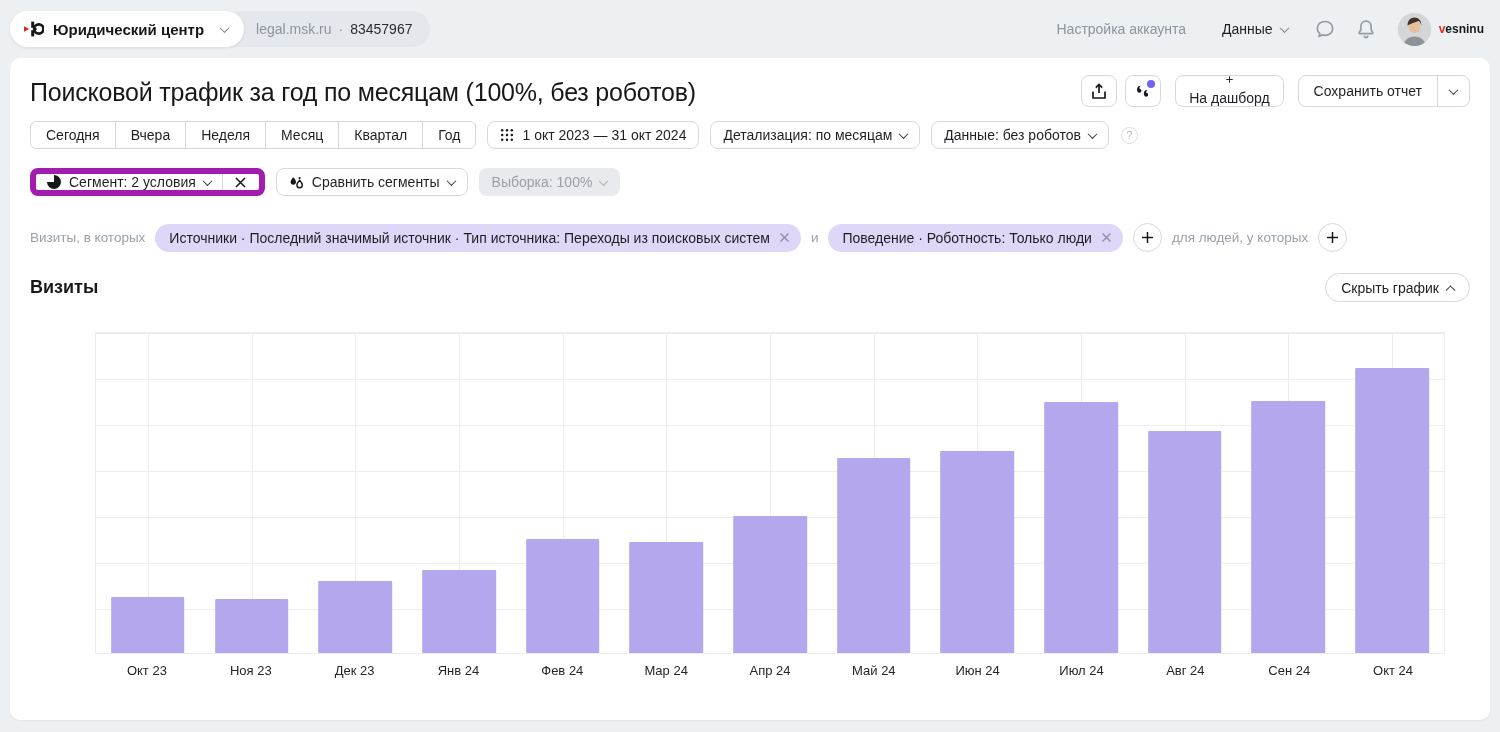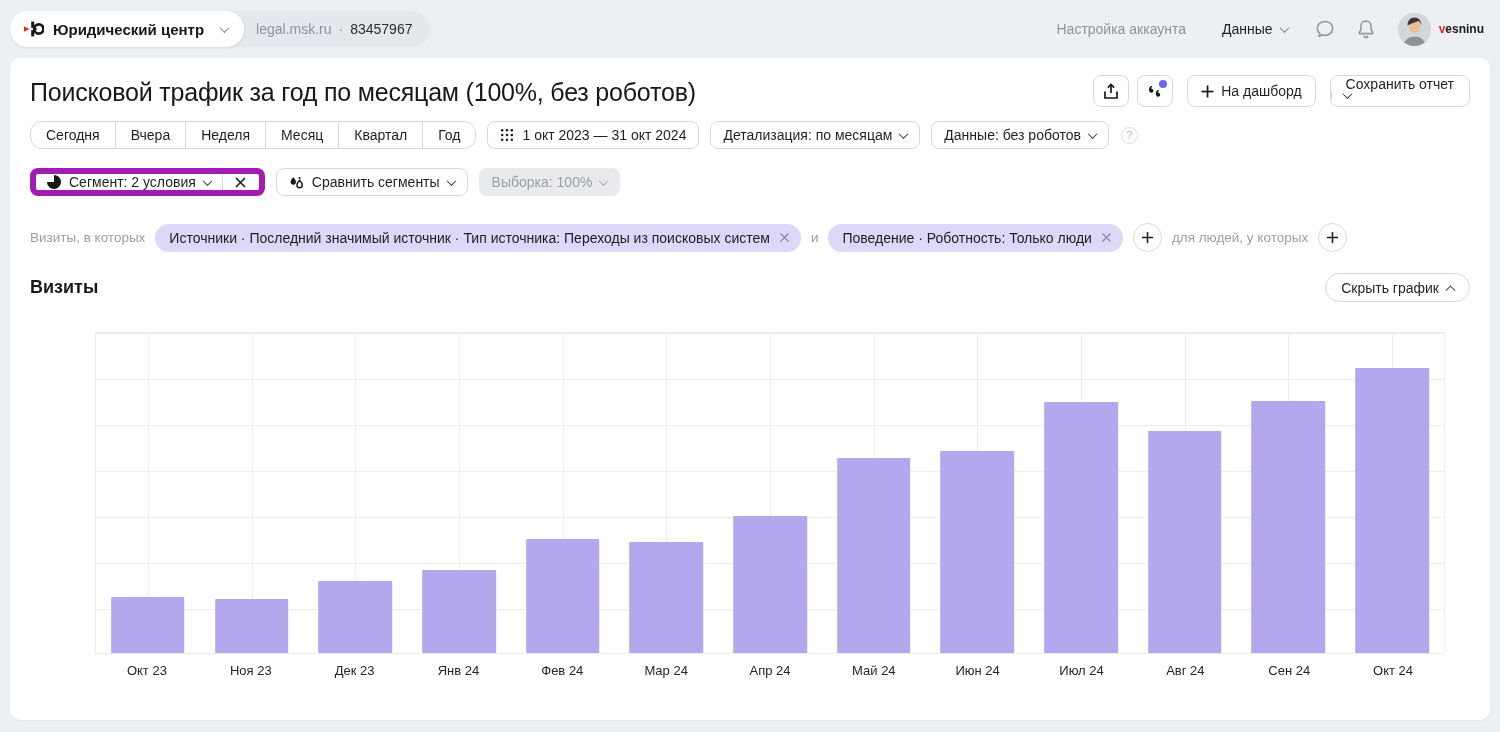--- a/index.html
+++ b/index.html
@@ -42,33 +42,33 @@
   
   .card {
     background:#fff; border-radius:10px; margin:0 10px; height:662px;
     padding:16px 20px 0 20px; box-shadow:0 1px 2px rgba(20,30,40,.05); position:relative;
   }
   .title-row { display:flex; align-items:flex-end; justify-content:space-between; margin-bottom:14px; }
   .report-title { font-size:25px; font-weight:500; color:#17181a; letter-spacing:-.2px; padding-top:4px; }
   .title-actions { display:flex; align-items:center; gap:8px; }
   .act-btn {
     height:32px; background:#fff; border:1px solid #d5d8dc; border-radius:8px; cursor:pointer;
-    display:inline-flex; align-items:center; justify-content:center; font-size:14px; color:#1f2023; font-family:inherit;
+    display:inline-flex; align-items:center; justify-content:center; font-size:14px; color:#1f2023; font-family:inherit;flex-direction:column;
   }
   .icon-act { width:36px; position:relative; }
   .dot-badge { position:absolute; top:4px; right:5px; width:8px; height:8px; border-radius:50%; }
   .dash-btn { padding:0 13px; gap:7px; margin-left:6px; }
-  .save-split { display:inline-flex; height:32px; border:1px solid #d5d8dc; border-radius:8px; overflow:hidden; margin-left:6px; background:#fff;flex-direction:column; }
+  .save-split { display:inline-flex; height:32px; border:1px solid #d5d8dc; border-radius:8px; overflow:hidden; margin-left:6px; background:#fff; }
   .save-main { border:none; background:none; font-family:inherit; font-size:14px; color:#1f2023; padding:0 15px; cursor:pointer; }
   .save-caret { border:none; background:none; border-left:1px solid #d5d8dc; width:32px; cursor:pointer; display:flex; align-items:center; justify-content:center; }
   
   .row { display:flex; align-items:center; }
   .row1 { margin-bottom:19px; gap:11px; }
   .row2 { margin-bottom:27px; gap:11px; }
-  .seg { display:inline-flex; height:28px; border:1px solid #d5d8dc; border-radius:12px; background:#fff; overflow:hidden; }
+  .seg { display:inline-flex; height:28px; border:1px solid #d5d8dc; border-radius:6px; background:#fff; overflow:hidden; }
   .seg-btn {
     border:none; background:none; font-family:inherit; font-size:14px; color:#1f2023; padding:0 15px; cursor:pointer;
     border-right:1px solid #d5d8dc; display:flex; align-items:center;
   }
   .seg-btn:last-child { border-right:none; }
   .ctl-btn {
     height:28px; background:#fff; border:1px solid #d5d8dc; border-radius:8px; cursor:pointer;
     display:inline-flex; align-items:center; padding:0 12px; font-size:14px; color:#1f2023; font-family:inherit; gap:8px;
   }
   .help-circ {

